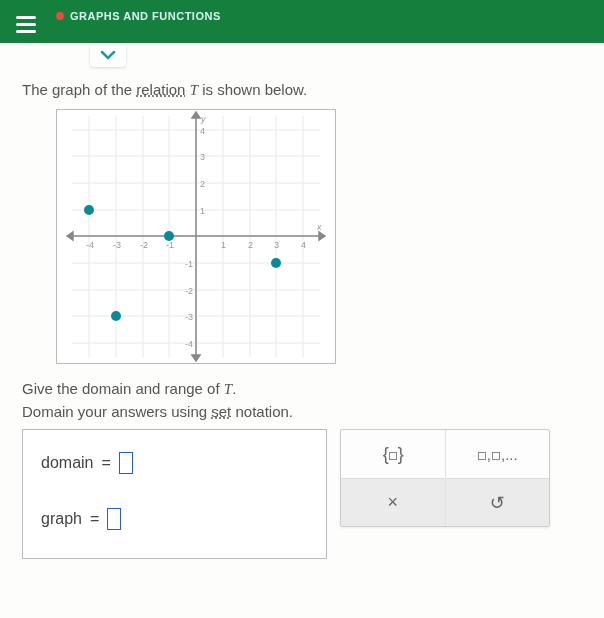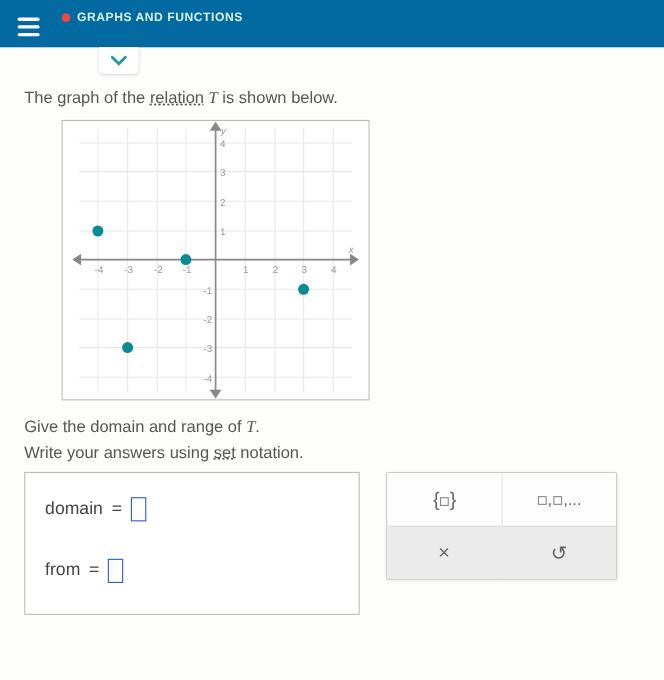--- a/index.html
+++ b/index.html
@@ -5,21 +5,21 @@
     * { box-sizing: border-box; margin: 0; padding: 0; }
     body {
       font-family: Arial, Helvetica, sans-serif;
       background: #fdfdfc;
       width: 604px;
       height: 618px;
       overflow: hidden;
       color: #333;
     }
     .header {
-      background: #0369a1;
+      background: #15803d;
       padding: 10px 16px;
       color: #fff;
       display: flex;
       align-items: flex-start;
       gap: 20px;
     }
     .hamburger {
       display: flex;
       flex-direction: column;
       gap: 4px;
@@ -87,21 +87,21 @@
       background: #fff;
     }
     .instr {
       font-size: 15px;
       color: #555;
       line-height: 1.5;
       margin-bottom: 6px;
     }
     .bottom-row {
       display: flex;
-      gap: 24px;
+      gap: 13px;
       align-items: flex-start;
     }
     .answer-box {
       border: 1px solid #bbb;
       width: 305px;
       padding: 22px 18px;
       background: #fff;
     }
     .answer-line {
       display: flex;
@@ -238,32 +238,32 @@
         <circle cx="32" cy="100" r="5"></circle>
         <circle cx="59" cy="206" r="5"></circle>
         <circle cx="112" cy="126" r="5"></circle>
         <circle cx="219" cy="153" r="5"></circle>
       </g>
     </svg>
   </div>
 
   <div class="instr">
     <span>Give the domain and range of </span><span class="italic">T</span><span>.</span><br>
-    <span>Write your answers using </span><span class="underlined">set</span><span> notation.</span>
+    <span>Domain your answers using </span><span class="underlined">set</span><span> notation.</span>
   </div>
 
   <div class="bottom-row">
     <div class="answer-box">
       <div class="answer-line">
         <span>domain</span>
         <span>=</span>
         <span class="input-slot"></span>
       </div>
       <div class="answer-line">
-        <span>from</span>
+        <span>graph</span>
         <span>=</span>
         <span class="input-slot"></span>
       </div>
     </div>
 
     <div class="tool-panel">
       <div class="tool-row">
         <div class="tool-btn">
           <span class="set-icon">{<span class="mini-sq"></span>}</span>
         </div>

